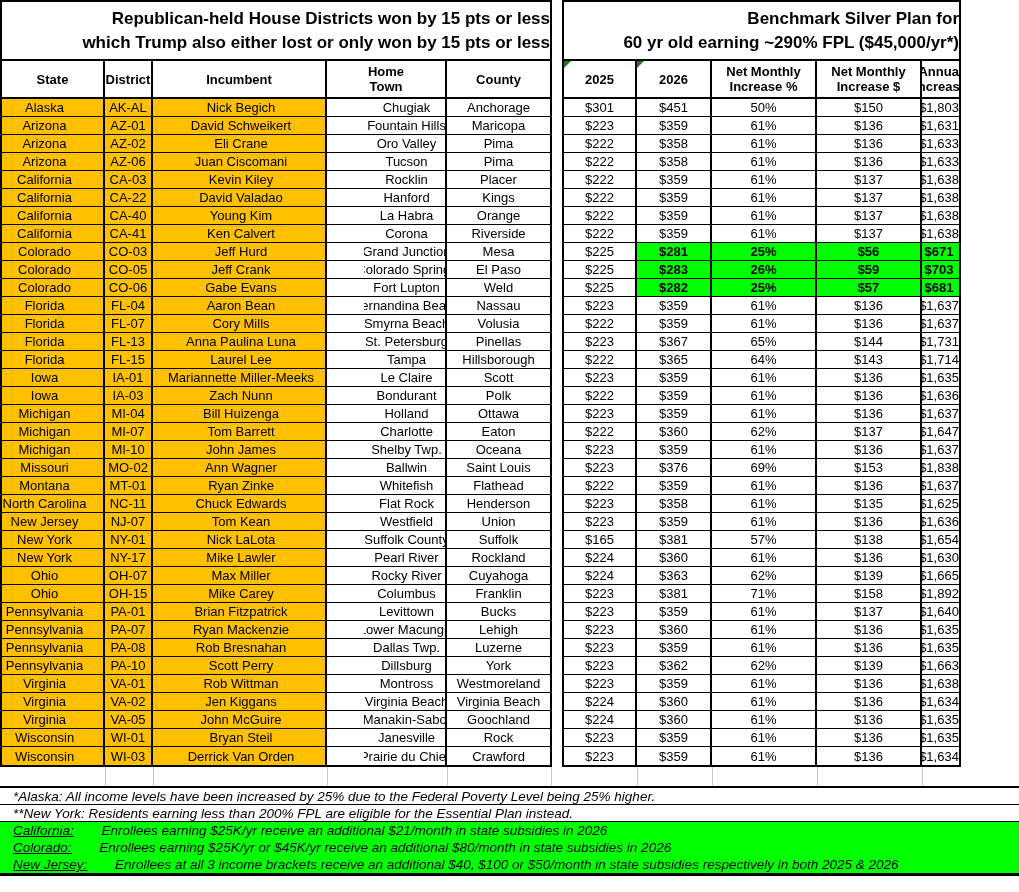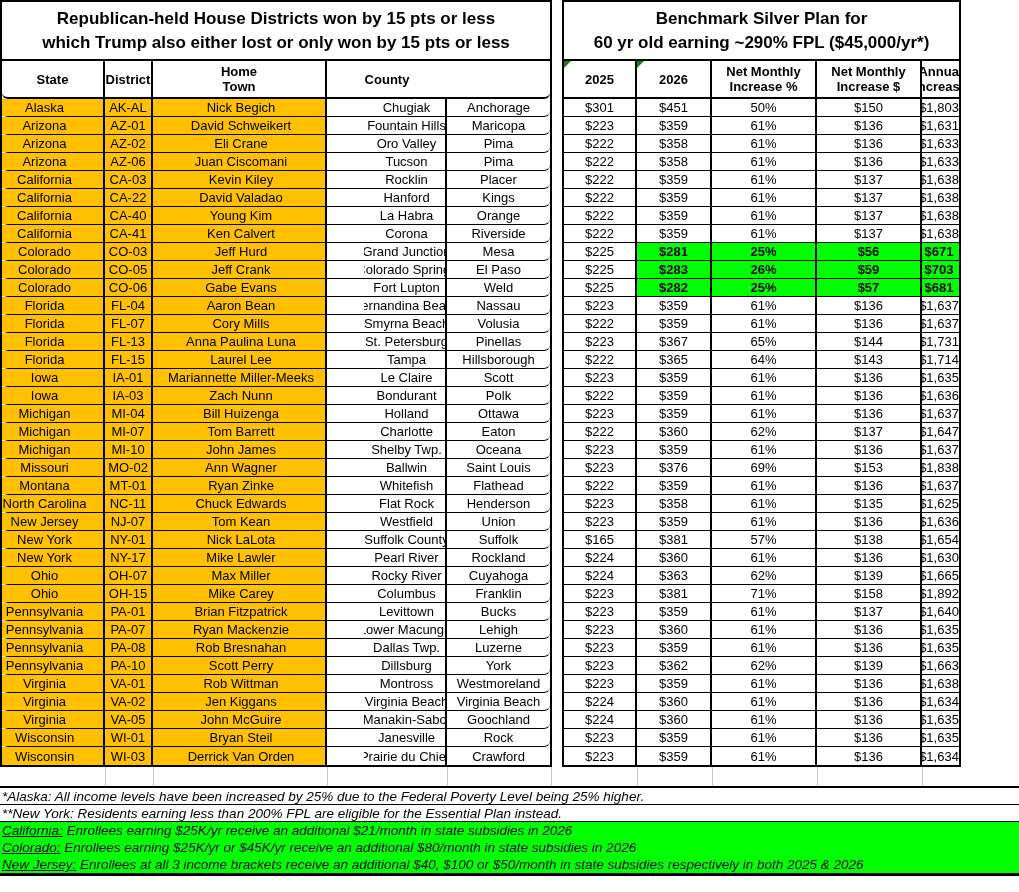--- a/index.html
+++ b/index.html
@@ -5,24 +5,24 @@
   html,body { margin:0; padding:0; background:#fff; }
   body { width:1019px; font-family:"Liberation Sans", sans-serif; color:#000; }
   #app { position:relative; width:1019px; height:892px; overflow:hidden; }
 
   .tables { display:flex; align-items:flex-start; }
   .table { border:2px solid #000; box-sizing:border-box; background:#fff; }
   .table.left  { width:552px; }
   .table.right { width:399px; margin-left:10px; }
 
   .title { height:57px; border-bottom:2px solid #000; display:flex; flex-direction:column;
-           justify-content:center; text-align:center; font-weight:bold; font-size:17px; line-height:24px; }
+           justify-content:center; text-align:right; font-weight:bold; font-size:17px; line-height:24px; }
 
   .hdr { display:grid; height:36px; border-bottom:2px solid #000; font-weight:bold; font-size:13px; }
-  .left .hdr, .left .row { grid-template-columns:103px 48px 174px 120px 1fr;border-radius:6px; }
+  .left .hdr, .left .row { grid-template-columns:103px 48px 174px 120px 1fr; }
   .right .hdr, .right .row { grid-template-columns:73px 75px 105px 105px 1fr; }
   .hdr > div { border-right:2px solid #000; box-sizing:border-box; display:flex; align-items:center;
                justify-content:center; text-align:center; white-space:pre-line; line-height:15px; position:relative; overflow:hidden; }
   .hdr > div:last-child { border-right:none; }
 
   .row { display:grid; height:18px; box-sizing:border-box; border-bottom:1px solid #000; font-size:13px; }
   .tbody .row:last-child { border-bottom:none; }
   .row > div { border-right:2px solid #000; box-sizing:border-box; display:flex; align-items:center;
                justify-content:center; overflow:hidden; white-space:nowrap; line-height:17px; }
   .row > div:last-child { border-right:none; }
@@ -34,40 +34,41 @@
   .c-annual    { justify-content:flex-end; padding-right:3px; }
   .green-cell  { background:var(--green);font-weight:bold; }
 
   .tri { position:absolute; top:0; left:0; width:0; height:0;
          border-top:7px solid var(--triangle); border-right:7px solid transparent; }
 
   .strip { position:relative; height:19px; background:#fff; }
   .strip .vl { position:absolute; top:0; bottom:0; width:1px; background:var(--gridline); }
 
   .notes { border-top:2px solid #000; border-bottom:3px solid #000; }
-  .note { height:17px; box-sizing:border-box; display:flex; align-items:center; padding-left:2px;
+  .note { height:17px; box-sizing:border-box; display:flex; align-items:center; padding-left:13px;
           font-style:italic; font-size:13.5px; white-space:pre; overflow:hidden; }
   .note.white { background:#fff; border-bottom:1px solid #000; }
-  .note.green { background:var(--green); }
+  .note.green { background:var(--green);gap:24px; }
   .note .u { text-decoration:underline; }
 </style>
 </head>
 <body>
 
 <div id="app">
   <div class="tables">
 
     <div class="table left">
       <div class="title">
         <div>Republican-held House Districts won by 15 pts or less</div>
         <div>which Trump also either lost or only won by 15 pts or less</div>
       </div>
       <div class="hdr">
         <div>State</div>
         <div>District</div>
+        <div>Incumbent</div>
         <div>Home
 Town</div>
         <div>County</div>
       </div>
       <div class="tbody">
           <div class="row">
             <div class="c-state">Alaska</div>
             <div class="c-district">AK-AL</div>
             <div class="c-incumbent">Nick Begich</div>
             <div class="c-home">Chugiak</div>

